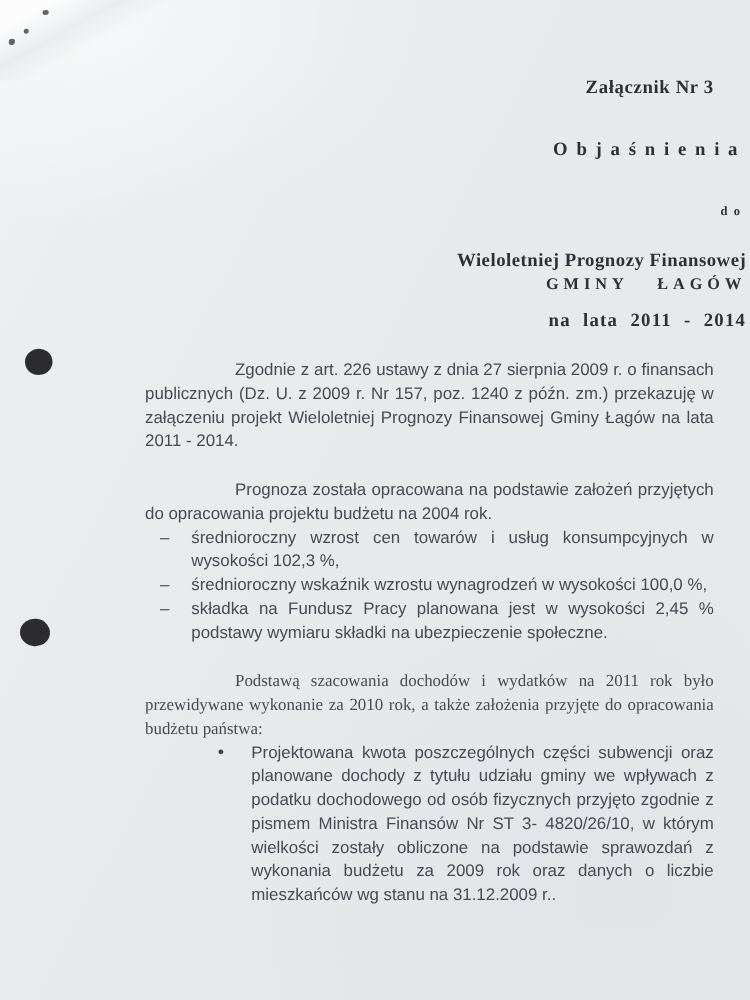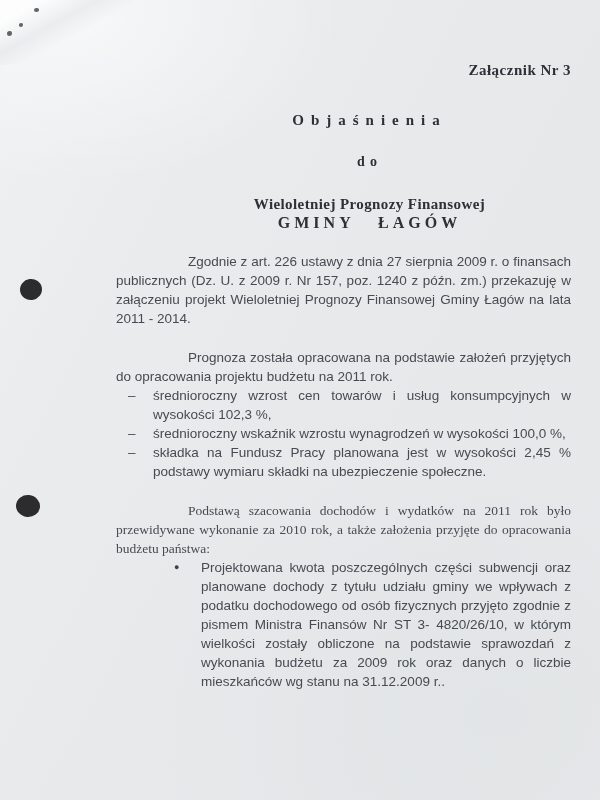--- a/index.html
+++ b/index.html
@@ -53,26 +53,26 @@
   .serif { font-family: "Liberation Serif", serif; font-weight: bold; color: #2d3036; }
 
   .attachment {
     text-align: right;
     font-size: 15px;
     letter-spacing: 0.5px;
   }
   .heading {
     position: relative;
     left: 26px;               
-    text-align: center;
+    text-align: right;
   }
   .h-title   { margin-top: 33px; font-size: 15px; letter-spacing: 7px; }
-  .h-conn    { margin-top: 25px; font-size: 14px; letter-spacing: 5px; }
+  .h-conn    { margin-top: 35px; font-size: 10px; letter-spacing: 5px; }
   .h-sub1    { margin-top: 26px; font-size: 15px; letter-spacing: 0.4px; }
-  .h-sub2    { margin-top: 1px;  font-size: 16px; letter-spacing: 4px; word-spacing: 16px; }
+  .h-sub2    { margin-top: 1px;  font-size: 13px; letter-spacing: 4px; word-spacing: 16px; }
   .h-period  { margin-top: 14px; font-size: 15px; letter-spacing: 1px; word-spacing: 5px; }
 
   .body-text { font-size: 13.5px; line-height: 19px; }
   p.para {
     margin: 0;
     text-align: justify;
   }
   p.para.indent { text-indent: 72px; margin-top: 20px; }
   .gap-top-lg { margin-top: 26px; }
   .gap-top-sm { margin-top: 8px; }
@@ -121,27 +121,28 @@
 
   <div class="content">
 
     <div class="attachment serif">Załącznik Nr 3</div>
 
     <div class="heading">
       <div class="h-title serif">Objaśnienia</div>
       <div class="h-conn serif">do</div>
       <div class="h-sub1 serif">Wieloletniej Prognozy Finansowej</div>
       <div class="h-sub2 serif">GMINY ŁAGÓW</div>
+      <div class="h-period serif">na lata 2011 - 2014</div>
     </div>
 
     <div class="body-text">
 
       <p class="para indent gap-top-lg">Zgodnie z art. 226 ustawy z dnia 27 sierpnia 2009 r. o finansach publicznych (Dz. U. z 2009 r. Nr 157, poz. 1240 z późn. zm.) przekazuję w załączeniu projekt Wieloletniej Prognozy Finansowej Gminy Łagów na lata 2011 - 2014.</p>
 
-      <p class="para indent gap-top-sm">Prognoza została opracowana na podstawie założeń przyjętych do opracowania projektu budżetu na 2011 rok.</p>
+      <p class="para indent gap-top-sm">Prognoza została opracowana na podstawie założeń przyjętych do opracowania projektu budżetu na 2004 rok.</p>
 
 
 
       <ul class="dash-list">
         <li>
           <span class="marker">–</span>
           <span class="item-text">średnioroczny wzrost cen towarów i usług konsumpcyjnych w wysokości 102,3 %,</span>
         </li>
         <li>
           <span class="marker">–</span>

